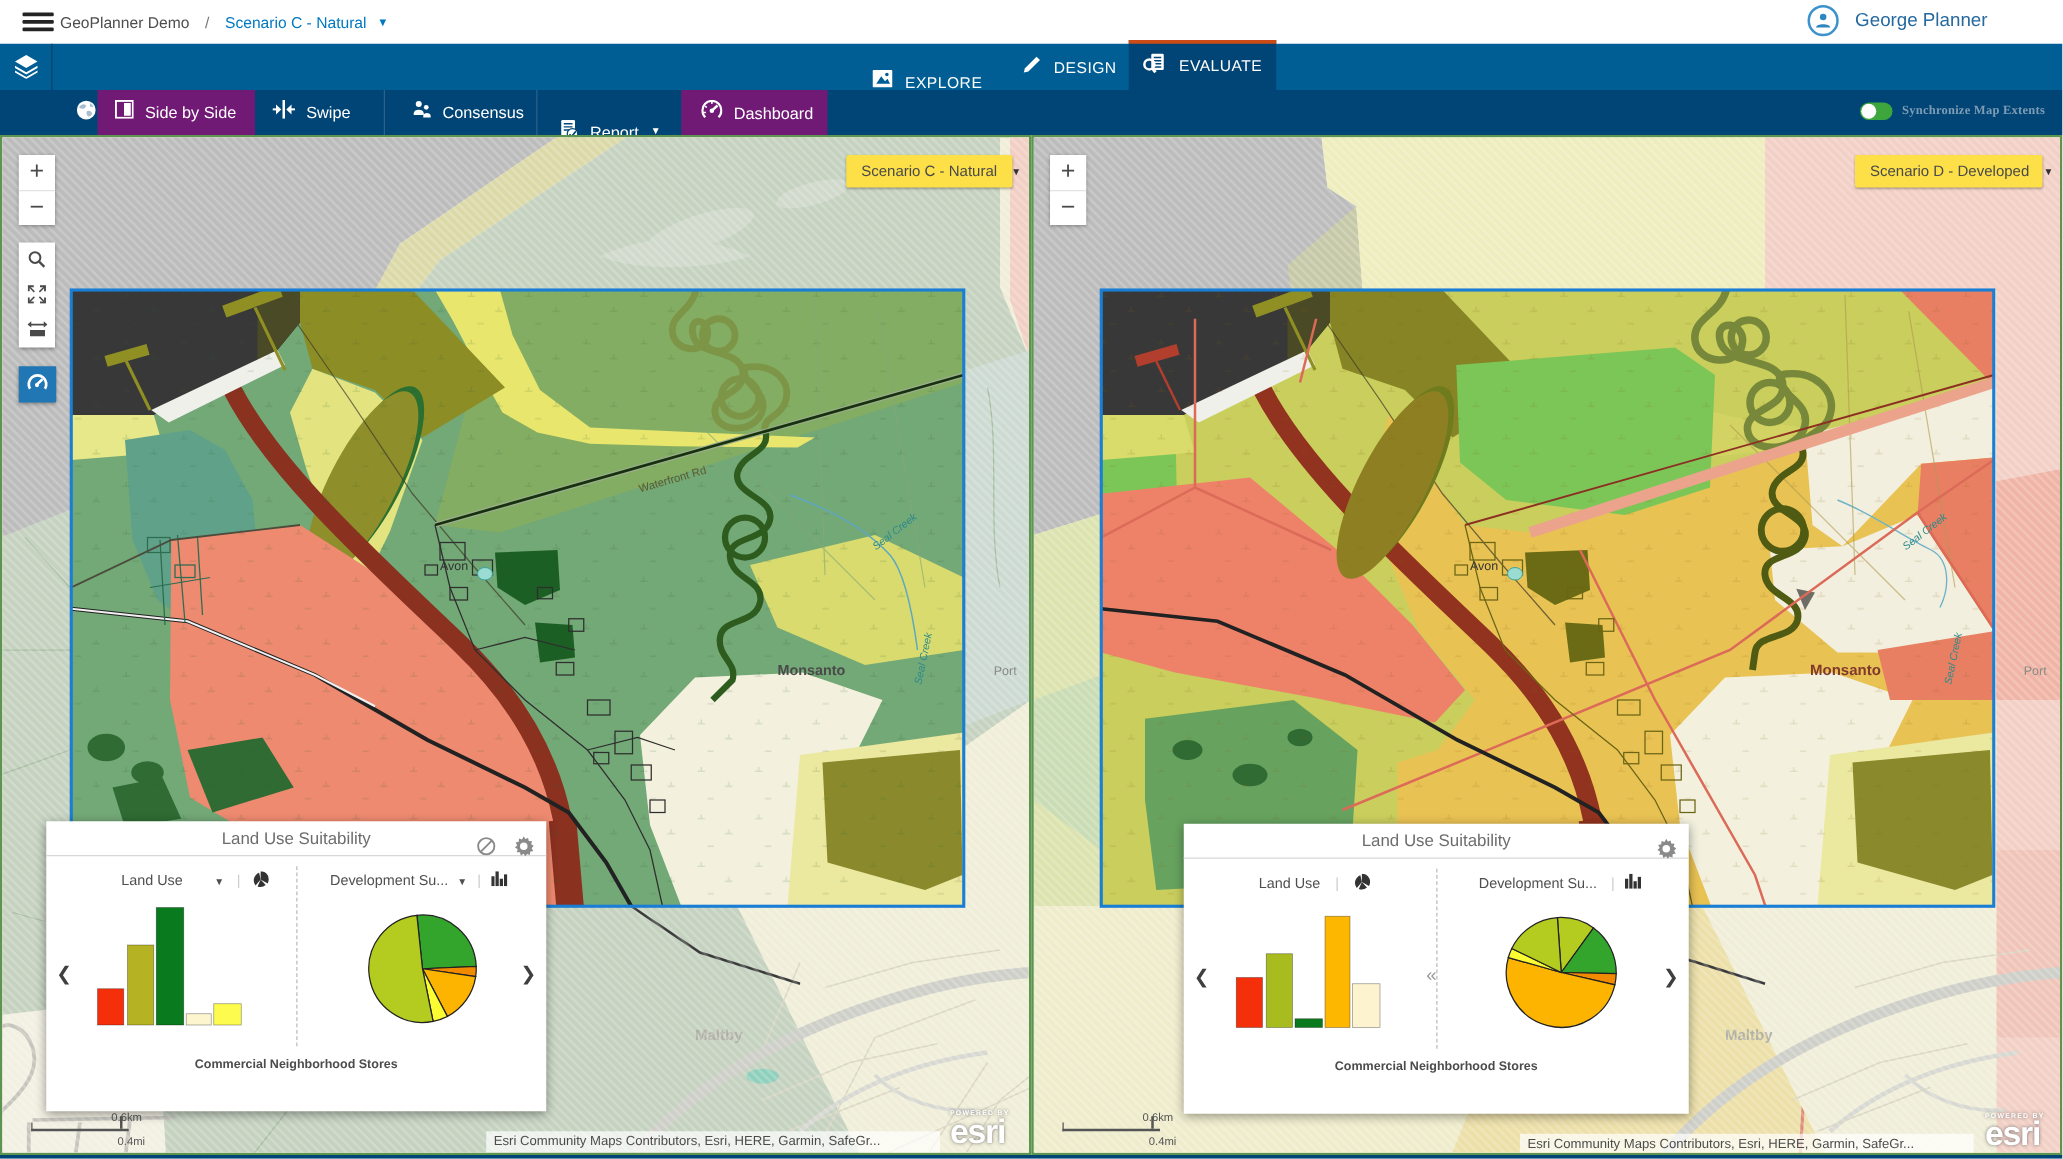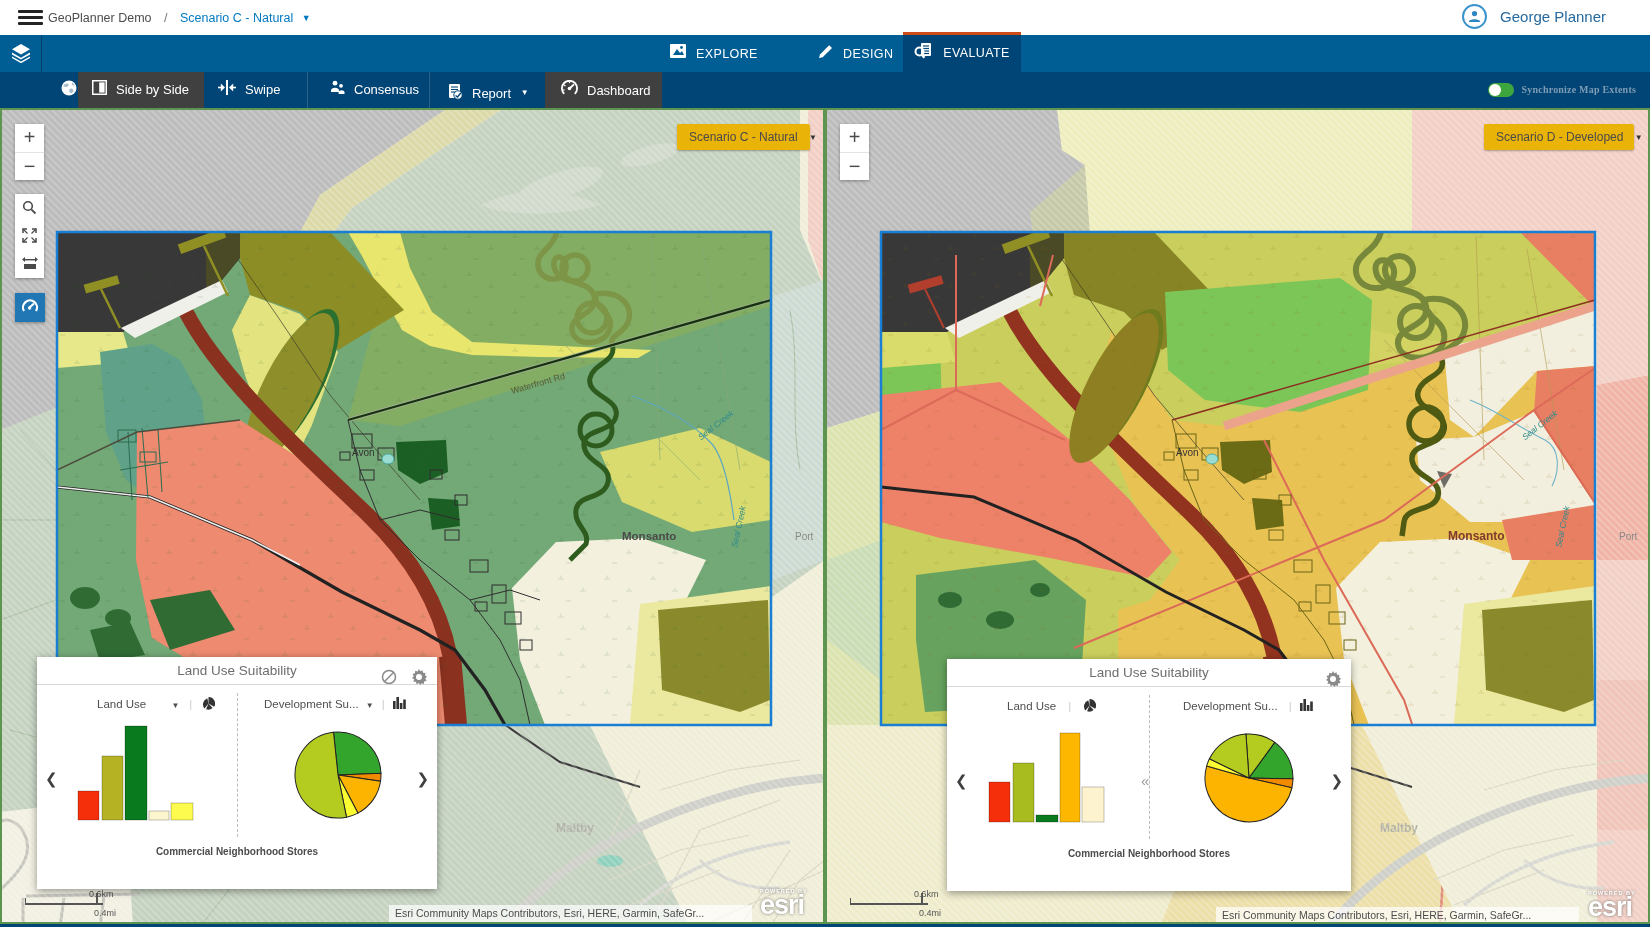--- a/index.html
+++ b/index.html
@@ -6,65 +6,65 @@
 html,body { width:1650px; height:927px; overflow:hidden; font-family:"Liberation Sans", sans-serif; background:#fff; }
 #app { position:relative; width:1650px; height:673px; }
 
 #topbar { position:absolute; left:0; top:0; width:1650px; height:35px; background:#fff; }
 #hamb { position:absolute; left:18px; top:10px; width:25px; height:16px; }
 #hamb div { height:2.6px; background:#242424; margin-bottom:3.6px; border-radius:1px; }
 #crumb { position:absolute; left:48px; top:11px; font-size:12.5px; color:#4d4d4d; }
 #crumb .sep { color:#777; margin:0 9px; }
 #crumb .sc { color:#0079c1; }
 #crumb .car { font-size:9px; vertical-align:1px; margin-left:5px; }
-#user { position:absolute; right:44px; top:4px; height:27px; }
+#user { position:absolute; right:60px; top:4px; height:27px; }
 #user .circ { display:inline-block; vertical-align:middle; width:25px; height:25px; border-radius:50%; border:2px solid #3a93cc; position:relative; }
 #user .circ svg { position:absolute; left:3px; top:3px; }
 #user .nm { display:inline-block; vertical-align:middle; margin-left:9px; color:#26699e; font-size:15px; }
 
 #navbar { position:absolute; left:0; top:35px; width:1650px; height:37px; background:#005e95; }
 #layersbox { position:absolute; left:0; top:0; width:42px; height:37px; border-right:1px solid #074067; }
 #layersbox svg { position:absolute; left:11px; top:8px; }
 .tab { position:absolute; top:0; height:37px; color:#fff; font-size:12.5px; letter-spacing:0.4px; }
 .tab .ic { display:inline-block; vertical-align:middle; margin-right:10px; }
 .tab .tx { display:inline-block; vertical-align:middle; padding-top:2px; }
-#tab-explore { left:670px; width:92px; padding-top:9px; }
+#tab-explore { left:698px; width:92px; padding-top:21px; }
 #tab-design  { left:818px; width:80px; padding-top:9px; }
 #tab-eval    { left:903px; width:118px; background:#004575; border-top:3px solid #cc4b16; padding-top:7px; text-align:center; top:-3px; height:40px;}
 
 #toolbar { position:absolute; left:0; top:72px; width:1650px; height:36px; background:#004575; }
 .tbtn { position:absolute; top:0; height:36px; color:#fff; font-size:13px; }
 .tbtn .ic { display:inline-block; vertical-align:middle; margin-right:9px; }
 .tbtn .tx { display:inline-block; vertical-align:middle; }
-.tbtn.green { background:#404040; }
+.tbtn.green { background:#701a75; }
 #b3d    { left:0; width:78px; padding:8px 0 0 20px;margin-left:41px; }
 #bsbs   { left:78px; width:126px; padding:8px 0 0 14px; }
 #bswipe { left:204px; width:104px; padding:8px 0 0 14px; border-right:1px solid #2a618d; }
 #bcons  { left:308px; width:122px; padding:8px 0 0 22px; border-right:1px solid #2a618d; }
-#brep   { left:430px; width:115px; padding:12px 0 0 18px; }
+#brep   { left:430px; width:115px; padding:24px 0 0 18px; }
 #bdash  { left:545px; width:117px; padding:8px 0 0 16px; }
 #sync { position:absolute; right:14px; top:8px; height:20px; }
 #sync .pill { display:inline-block; vertical-align:middle; width:26px; height:14px; border-radius:7px; background:#3da73d; position:relative; }
 #sync .pill:after { content:""; position:absolute; left:1px; top:1px; width:12px; height:12px; border-radius:50%; background:#fff; }
 #sync .lb { display:inline-block; vertical-align:middle; margin-left:8px; color:#7e9cb5; font-size:10px; font-weight:bold; letter-spacing:0.2px;font-family:Liberation Serif, serif; }
 
 #maps { position:absolute; left:0; top:108px; width:1650px; height:816px; }
 .panel { position:absolute; top:0; height:816px; overflow:hidden; border:2px solid #5d9550; }
 #pl { left:0; width:825px; }
 #pr { left:825px; width:825px; }
 #bottombar { position:absolute; left:0; top:924px; width:1650px; height:3px; background:#004575; }
 .mapsvg { position:absolute; top:-2px; } #svgL { left:-2px; } #svgR { left:0; }
 
 .zoombox { position:absolute; width:29px; background:#fff; box-shadow:0 1px 3px rgba(0,0,0,.35); }
 .zoombox .zb { height:28px; text-align:center; font-size:20px; color:#4a4a4a; line-height:27px; }
 .zoombox .zb.sep { border-top:1px solid #e3e3e3; }
 .toolcol { position:absolute; left:13px; top:84px; width:29px; background:#fff; box-shadow:0 1px 3px rgba(0,0,0,.35); }
 .toolcol .ti { height:28px; text-align:center; color:#4a4a4a; padding-top:6px; }
 .bluetool { position:absolute; left:13px; top:183px; width:30px; height:29px; background:#2077b4; box-shadow:0 1px 3px rgba(0,0,0,.35); text-align:center; padding-top:5px; }
-.scendrop { position:absolute; top:14px; white-space:nowrap; height:26px; background:#eab308; box-shadow:0 1px 2px rgba(0,0,0,.3); border-radius:2px; font-size:12px; color:#4a4a4a; line-height:26px; padding:0 12px; }
+.scendrop { position:absolute; top:14px; white-space:nowrap; height:26px; background:#fde047; box-shadow:0 1px 2px rgba(0,0,0,.3); border-radius:2px; font-size:12px; color:#4a4a4a; line-height:26px; padding:0 12px; }
 .scendrop .car { font-size:8px; margin-left:8px; vertical-align:1px; color:#333; }
 .attrib { position:absolute; height:17px; background:rgba(255,255,255,.7); color:#4c4c4c; font-size:10.5px; line-height:17px; padding:0 6px; white-space:nowrap; }
 .esrilogo { position:absolute; width:62px; height:34px; color:#fff; text-shadow:0 0 3px rgba(80,80,80,.8); }
 .esrilogo .pb { font-size:5.5px; letter-spacing:1px; font-weight:bold; }
 .esrilogo .es { font-size:27px; font-weight:bold; line-height:22px; letter-spacing:-1px; }
 .scalebar { position:absolute; color:#555; font-size:9px; }
 
 .dash { position:absolute; width:400px; height:232px; background:#fff; box-shadow:0 2px 8px rgba(0,0,0,.4); }
 .dash .title { position:relative; height:23px; background:#5f9b63; color:#fff; text-align:center; font-size:12px; font-weight:bold; line-height:23px; }
 .dash .title .hm { position:absolute; left:8px; top:5px; width:16px; height:12px; }

